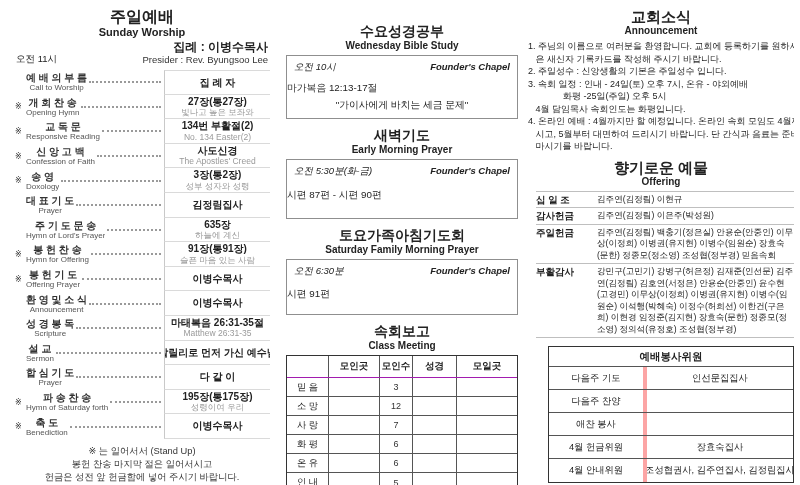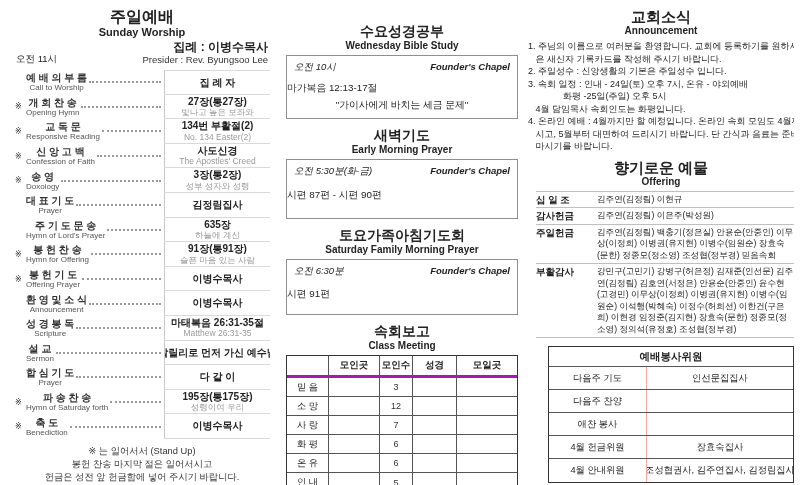--- a/index.html
+++ b/index.html
@@ -46,21 +46,21 @@
   .box-head { display: flex; justify-content: space-between; padding: 5px 7px 0 7px; font-style: italic; }
   .box-time  { font-size: 9.5px; color: #222; white-space: nowrap; }
   .box-place { font-size: 9.5px; font-weight: bold; color: #222; white-space: nowrap; }
   .box-line1 { font-size: 9.8px; color: #222; text-align: left; margin-top: 8px; white-space: nowrap; overflow: hidden; }
   .box-line2 { font-size: 9.8px; color: #222; text-align: center; margin-top: 4px; white-space: nowrap; overflow: hidden; }
   .m-box-2 .box-line1 { margin-top: 11px; }
   .m-box-3 .box-line1 { margin-top: 10px; }
 
   .cm-table { margin-top: 3px; border: 1.5px solid #333; }
   .cm-hrow, .cm-row { display: flex; }
-  .cm-hrow { height: 22px; border-bottom: 3px solid #a21caf; justify-content: flex-end; }
+  .cm-hrow { height: 22px; border-bottom: 1px solid #a21caf; justify-content: flex-end; }
   .cm-row  { height: 19px; border-bottom: 1px solid #555; }
   .cm-row:last-of-type { border-bottom: none; }
   .cm-cell { border-right: 1px solid #555; display: flex; align-items: center; justify-content: center; overflow: hidden; }
   .cm-cell:last-child { border-right: none; }
   .cm-c0 { width: 42px; } .cm-c1 { width: 51px; } .cm-c2 { width: 33px; } .cm-c3 { width: 44px; } .cm-c4 { flex: 1; }
   .cm-hrow .cm-cell { font-size: 9.5px; font-weight: bold; }
   .cm-name  { font-size: 9.3px; color: #222; }
   .cm-count { font-size: 9px; color: #333; }
 
   
@@ -73,21 +73,21 @@
   .o-table { margin-top: 3px; margin-left: 8px; border-top: 1px solid #bfbfbf; }
   .o-row { display: flex; border-bottom: 1px solid #bfbfbf; padding: 2px 0; }
   .o-label { width: 56px; flex: 0 0 auto; font-size: 9.5px; font-weight: bold; color: #222; line-height: 11.5px; white-space: nowrap; overflow: hidden; }
   .o-names { flex: 1; font-size: 8.6px; color: #222; line-height: 11.5px; padding-left: 5px; }
 
   .v-table { margin-top: 8px; margin-left: 20px; border: 1.5px solid #333; }
   .v-header { height: 20px; display: flex; align-items: center; justify-content: center;
               font-size: 10.5px; font-weight: bold; border-bottom: 1px solid #555; }
   .v-row { display: flex; height: 23px; border-bottom: 1px solid #555; }
   .v-row:last-of-type { border-bottom: none; }
-  .v-role { width: 98px; flex: 0 0 auto; border-right: 1px solid #fca5a5; display: flex; align-items: center; justify-content: center;
+  .v-role { width: 98px; flex: 0 0 auto; border-right: 4px solid #fca5a5; display: flex; align-items: center; justify-content: center;
             font-size: 9.3px; color: #222; white-space: nowrap; overflow: hidden; }
   .v-person { flex: 1; display: flex; align-items: center; justify-content: center; font-size: 9.3px; color: #222;
               white-space: nowrap; overflow: hidden; }
 </style>
 </head>
 <body>
 
 <div class="col col-left">
   <div class="sw-title">주일예배</div>
   <div class="sw-sub">Sunday Worship</div>

